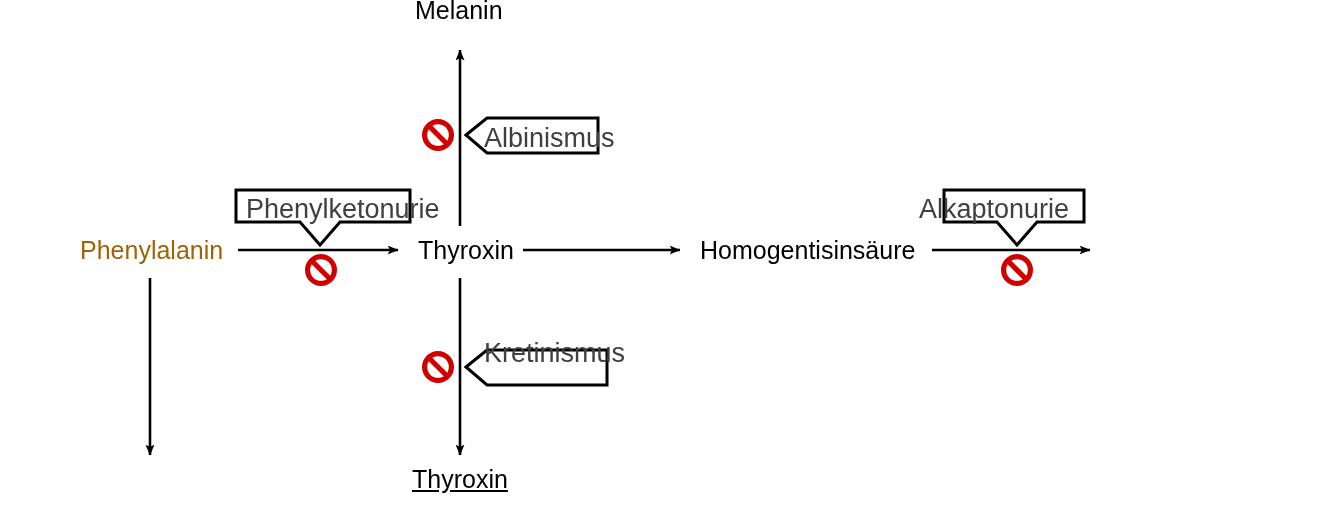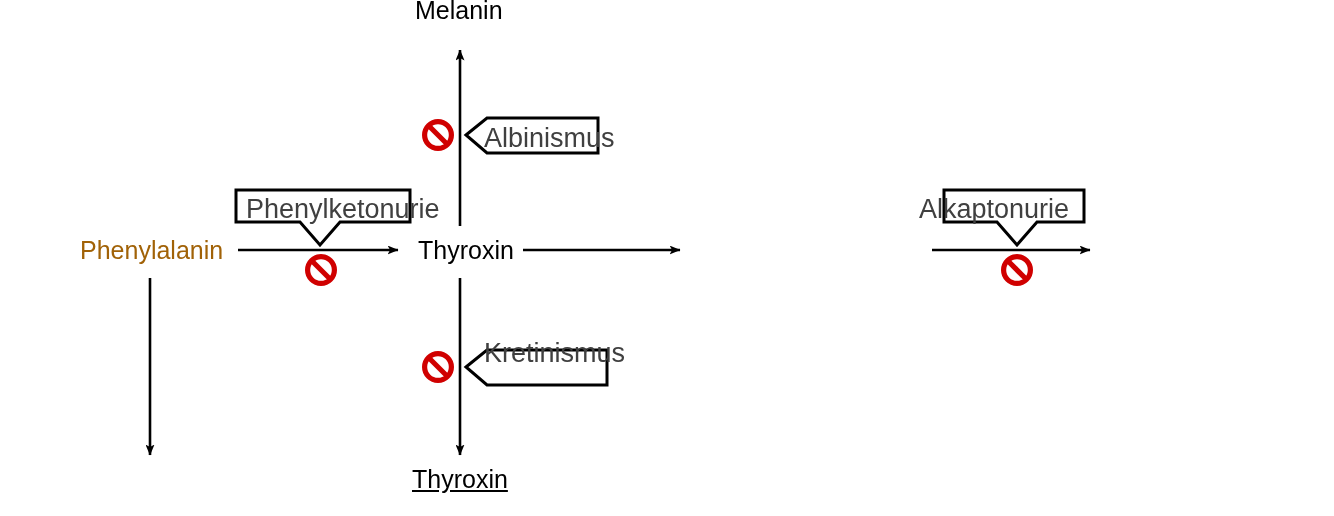--- a/index.html
+++ b/index.html
@@ -98,20 +98,21 @@
     <g>
       <circle cx="1017" cy="270" r="13.4" fill="none" stroke="#D00000" stroke-width="5.2"></circle>
       <line x1="1008" y1="261" x2="1026" y2="279" stroke="#D00000" stroke-width="5.2"></line>
     </g>
   </svg>
 
   <div class="node-label accent" style="left:80px; top:238px;">Phenylalanin</div>
 
   <div class="node-label" style="left:418px; top:238px;">Thyroxin</div>
 
+  <div class="node-label" style="left:700px; top:238px;">Homogentisinsäure</div>
 
   <div class="node-label" style="left:415px; top:-2px;">Melanin</div>
 
   <div class="node-label" style="left:412px; top:467px;text-decoration:underline;">Thyroxin</div>
 
 
 
   <div class="box-label-text" style="left:246px; top:196px;">Phenylketonurie</div>
 
   <div class="box-label-text" style="left:484px; top:125px;">Albinismus</div>

